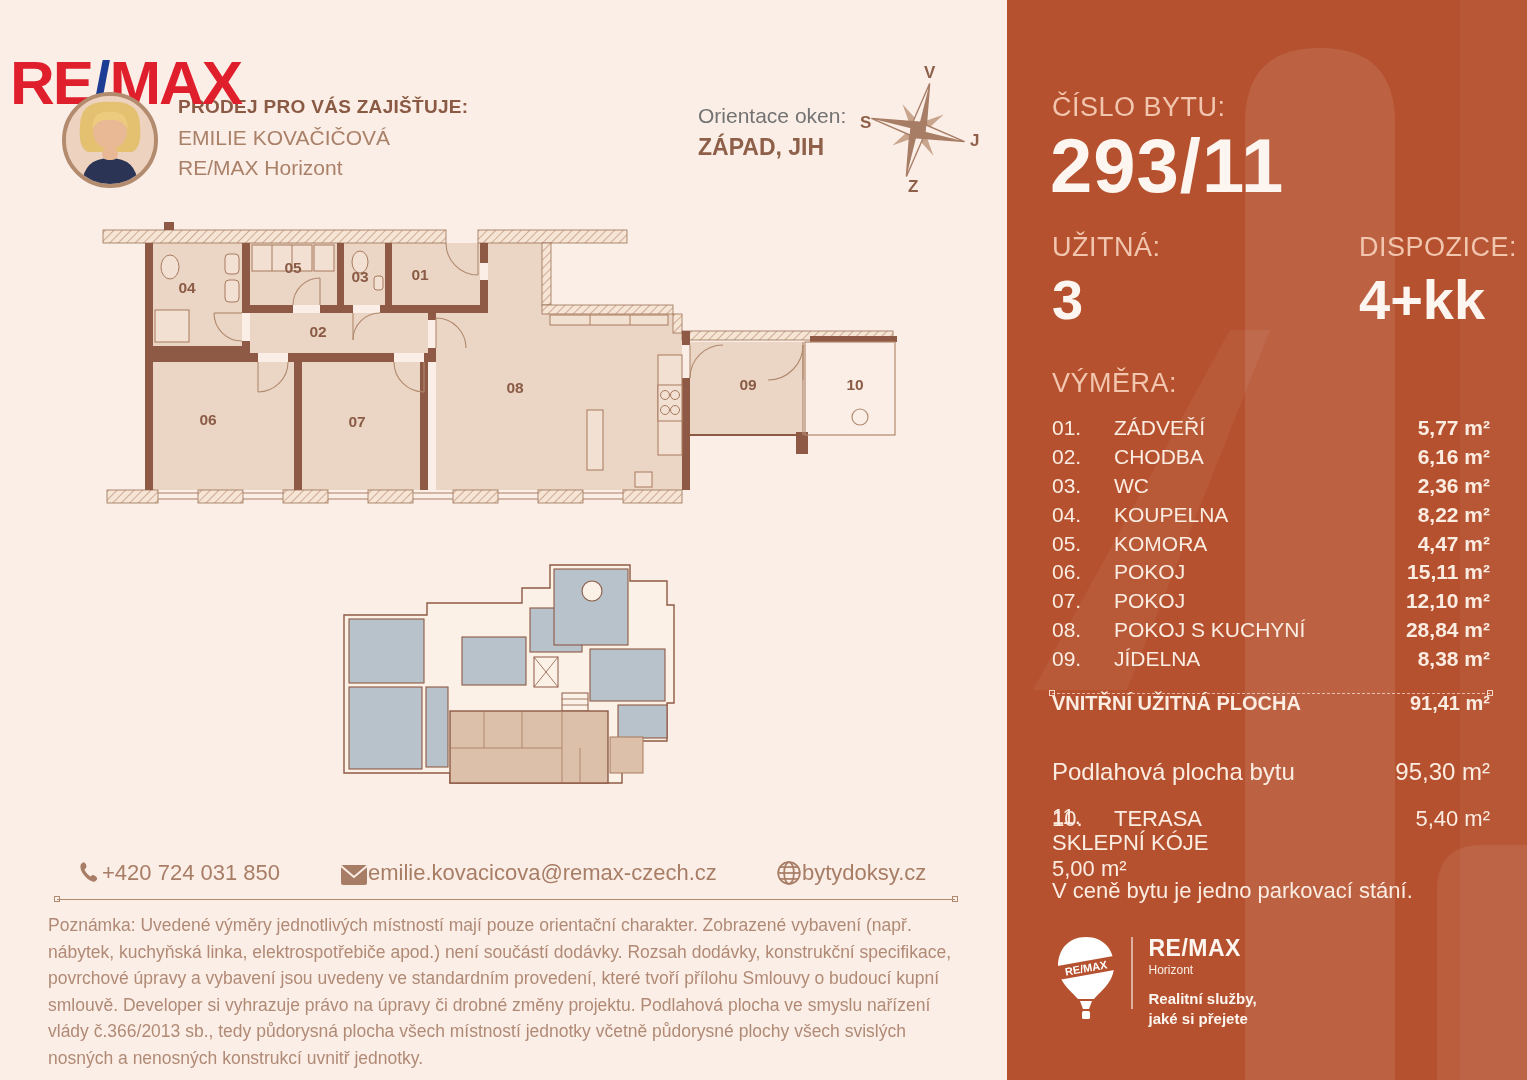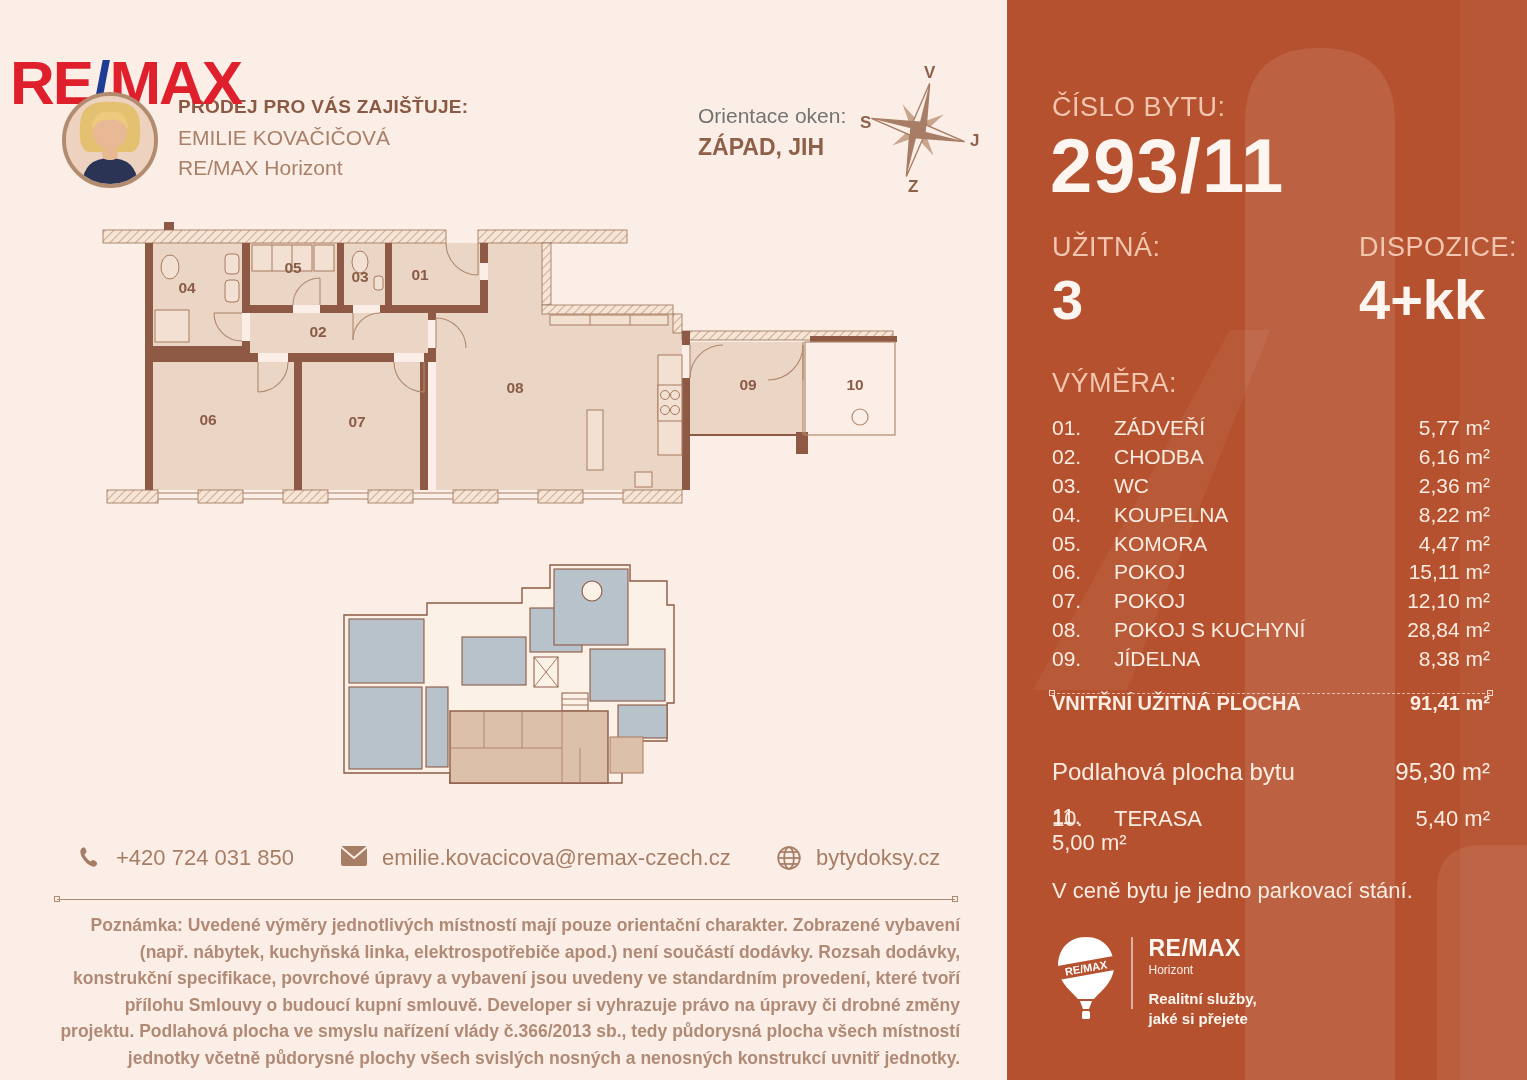--- a/index.html
+++ b/index.html
@@ -18,41 +18,41 @@
   .provider-block { left:178px; top:96px; z-index:4; }
   .provider-label { font-size:19px; font-weight:700; color:#8a5a44; letter-spacing:.3px; }
   .provider-name  { font-size:21px; color:#aa8068; margin-top:8px; }
   .provider-office{ font-size:21px; color:#aa8068; margin-top:6px; }
 
   .orient-block { left:698px; top:104px; }
   .orient-label { font-size:21px; color:#737373; }
   .orient-value { font-size:23px; font-weight:700; color:#8f6049; margin-top:6px; }
 
   .contact-row { left:58px; top:844px; width:900px; height:36px; }
-  .contact-item { position:absolute; top:1px; display:flex; align-items:flex-start; gap:14px; color:#a87d66; font-size:22px; }
+  .contact-item { position:absolute; top:16px; display:flex; align-items:flex-end; color:#a87d66; font-size:22px; }
   .contact-item svg { display:block; }
 
   .divider-left { left:57px; top:899px; width:898px; height:0; border-top:1.5px solid #b08a6e; }
   .divider-left .sq, .divider-panel .sq { position:absolute; top:-4px; width:6px; height:6px; border:1.2px solid #b08a6e; background:transparent; }
   .divider-left .sq.l { left:-3px; } .divider-left .sq.r { right:-3px; }
 
-  .note { left:48px; top:912px; width:912px; font-size:17.5px; line-height:1.52; color:#b18a76; text-align:right;font-weight:bold; }
+  .note { left:48px; top:912px; width:912px; font-size:17.5px; line-height:1.52; color:#b18a76; text-align:left; }
 
   
   #unit-panel { position:absolute; left:1007px; top:0; width:520px; height:1080px; background:#b5512e; color:#fdf6f0; }
   #unit-panel .inner { position:relative; width:100%; height:100%; z-index:2; }
   .panel-heading { color:#f2c5ae; font-size:27px; letter-spacing:.5px; }
   .unit-number { font-size:76px; font-weight:800; letter-spacing:1px; line-height:1; }
   .big-value { font-size:56px; font-weight:800; line-height:1; }
 
   .room-table { position:absolute; left:45px; top:414px; width:438px; }
   .room-row { display:flex; font-size:21px; color:#fbece2; height:28.8px; align-items:center; }
   .room-num { width:62px; }
   .room-name { flex:1; }
-  .room-area { text-align:right; }
+  .room-area { text-align:right;font-weight:bold; }
 
   .divider-panel { position:absolute; left:45px; top:693px; width:438px; border-top:1.5px dashed rgba(255,241,230,.65); }
   .divider-panel .sq { border-color:rgba(255,241,230,.85); }
   .divider-panel .sq.l { left:-3px; } .divider-panel .sq.r { right:-3px; }
 
   .sum-row { position:absolute; left:45px; width:438px; display:flex; justify-content:space-between; color:#fbece2; }
   .bold { font-weight:700; }
 
   .extra-row { position:absolute; left:45px; width:438px; display:flex; font-size:22px; color:#fbece2; }
   .extra-num { width:62px; }
@@ -428,20 +428,21 @@
       <span>95,30 m²</span>
     </div>
 
     <div class="extra-row" style="top:806px;">
       <span class="extra-num">10.</span>
       <span class="extra-name">TERASA</span>
       <span>5,40 m²</span>
     </div>
     <div class="extra-row" style="top:804px;flex-direction:column;">
       <span class="extra-num">11.</span>
+      <span class="extra-name">SKLEPNÍ KÓJE</span>
       <span>5,00 m²</span>
     </div>
 
     <div class="parking-note">V ceně bytu je jedno parkovací stání.</div>
 
     <div class="footer-remax">
       <svg width="62" height="92" viewBox="0 0 62 92">
         <path d="M31,2 C13,2 3,15 3,31 C3,47 16,56 23,64 L39,64 C46,56 59,47 59,31 C59,15 49,2 31,2 Z" fill="#ffffff"></path>
         <g transform="rotate(-10 31 33)">
           <rect x="2" y="26" width="58" height="14" fill="#b5512e"></rect>

